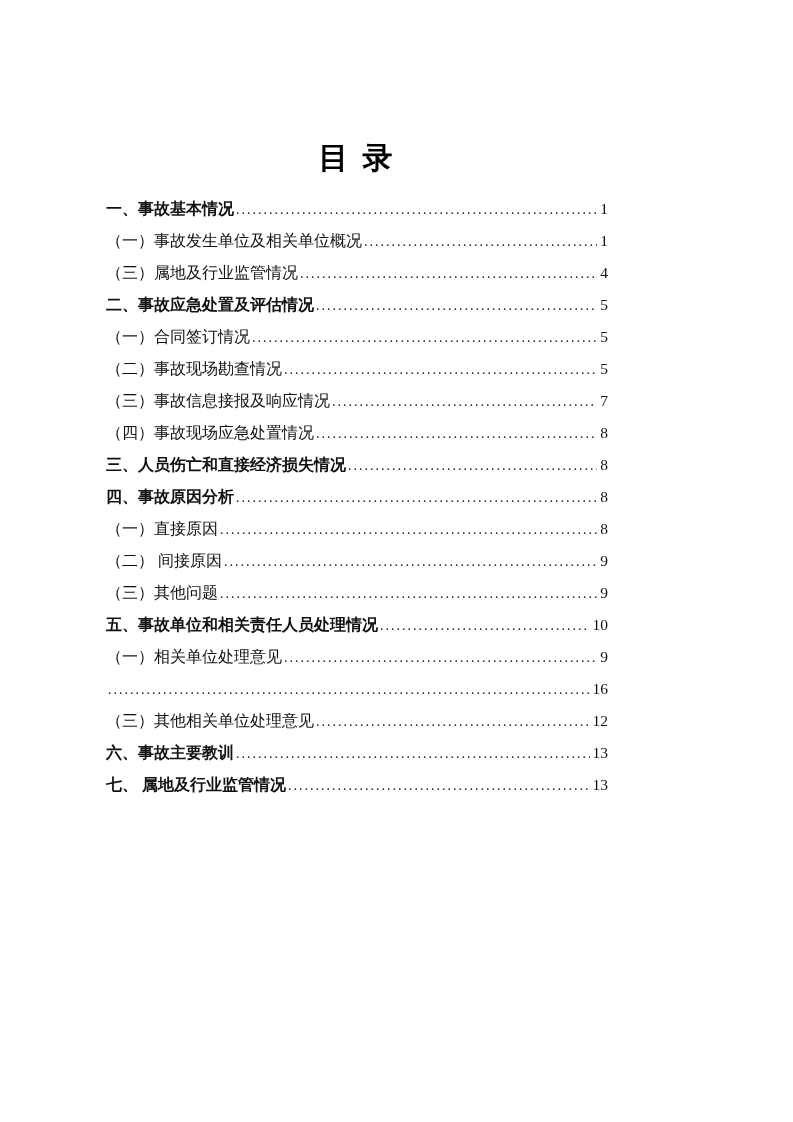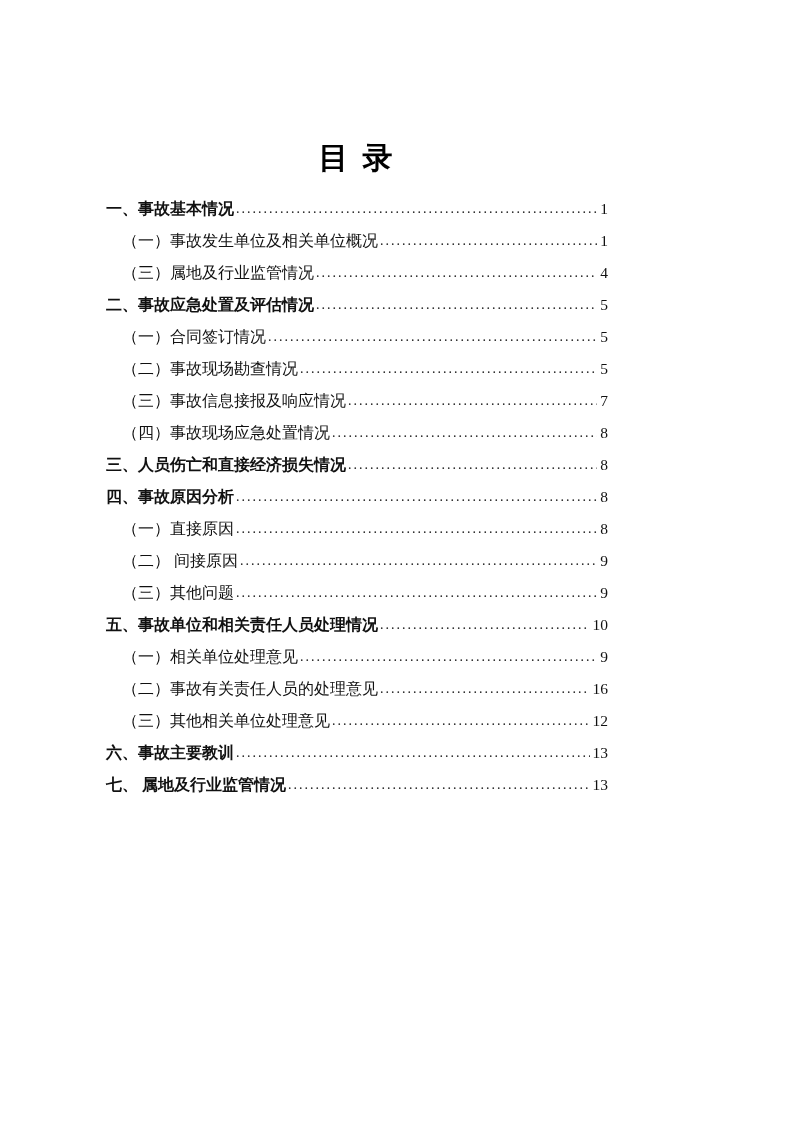--- a/index.html
+++ b/index.html
@@ -23,34 +23,33 @@
     font-weight: bold;
     letter-spacing: 14px;
     text-indent: 14px;
     color: #000000;
   }
   .toc {
     margin: 14px 103px 0 106px; 
   }
   .toc-row {
     display: flex;
-    align-items: flex-end;
+    align-items: flex-start;
     height: 32px;
     line-height: 32px;
     font-size: 16px;
   }
   .toc-row.main {
     font-weight: bold;
   }
   .toc-row.main:first-child {
     margin-top: 0;
   }
   .toc-row.sub {
     font-weight: normal;
-    margin-left: 16px;
   }
   .toc-label {
     white-space: pre;
     flex: 0 0 auto;
   }
   .toc-leader {
     flex: 1 1 auto;
     overflow: hidden;
     white-space: nowrap;
     margin: 0 3px 0 2px;
@@ -162,21 +161,20 @@
     <span class="toc-pagenum">10</span>
   </div>
 
   <div class="toc-row sub">
     <span class="toc-label">（一）相关单位处理意见</span>
     <span class="toc-leader"></span>
     <span class="toc-pagenum">9</span>
   </div>
 
   <div class="toc-row sub">
-    <span class="toc-label">（二）事故有关责任人员的处理意见</span>
     <span class="toc-leader"></span>
     <span class="toc-pagenum">16</span>
   </div>
 
   <div class="toc-row sub">
     <span class="toc-label">（三）其他相关单位处理意见</span>
     <span class="toc-leader"></span>
     <span class="toc-pagenum">12</span>
   </div>
 

